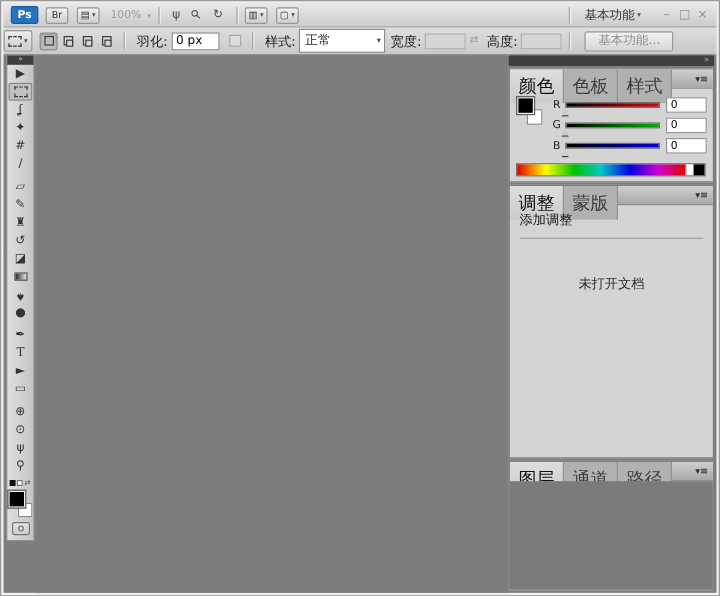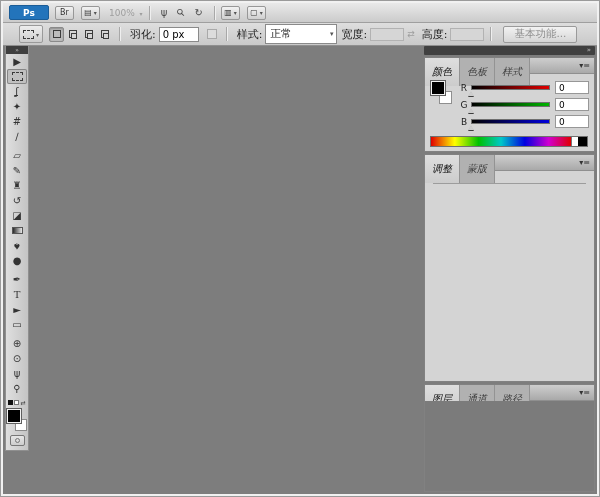--- a/index.html
+++ b/index.html
@@ -5,21 +5,21 @@
   * { box-sizing: border-box; margin: 0; padding: 0; }
   html,body { width:600px; height:497px; overflow:hidden; }
   body { font-family:"DejaVu Sans","Liberation Sans",sans-serif; font-size:11px; color:#222; }
 
   .window{ width:600px; height:497px; border:1px solid #9a9a9a; background:#d2d2d2;
            box-shadow: inset 0 0 0 2px #f1f1f1; padding:2px; display:flex; flex-direction:column; }
 
   
   .titlebar{ height:20px; flex:0 0 20px; display:flex; align-items:center;
              background:linear-gradient(#e9e9e9,#cbcbcb); border-bottom:1px solid #9f9f9f; padding:0 4px; }
-  .ps-logo{ width:40px;height:15px;border-radius:2px;background:#2374bb;border:1px solid #1a5c97;
+  .ps-logo{ width:23px;height:15px;border-radius:2px;background:#2374bb;border:1px solid #1a5c97;
             color:#fff;font-weight:bold;font-size:9px;display:flex;align-items:center;justify-content:center;margin:0 6px 0 2px;}
   .mini-btn{ height:14px;min-width:19px;padding:0 0;border:1px solid #979797;border-radius:2px;
              background:linear-gradient(#f2f2f2,#cfcfcf);font-size:8px;color:#333;
              display:flex;align-items:center;justify-content:center;margin-right:7px;}
   .tb-icon{ font-size:10px;color:#4a4a4a;margin:0 5px;display:inline-flex;align-items:center;}
   .tb-icon .rot{ display:inline-block; transform:rotate(-45deg);}
   .dd-arrow{ font-size:6px;color:#555;margin-left:2px;}
   .grayed{ color:#9e9e9e; }
   .vsep{ width:1px;height:14px;background:#a8a8a8;box-shadow:1px 0 0 #efefef;margin:0 6px;}
   .tb-right{ margin-left:auto; display:flex; align-items:center;}
@@ -27,21 +27,21 @@
   .winctl{ display:flex;align-items:center;margin-left:8px;}
   .winctl span{ width:15px;text-align:center;color:#8e8e8e;font-size:10px;cursor:default;}
 
   
   .menubar{ height:20px; flex:0 0 20px; display:flex; align-items:center;
             background:#d6d6d6; border-bottom:1px solid #b5b5b5; padding-left:4px;}
   .menu-item{ padding:2px 7px; font-size:11px; color:#1d1d1d; }
 
   
   .optionsbar{ height:23px; flex:0 0 23px; display:flex; align-items:center;
-               background:linear-gradient(#dedede,#c9c9c9); border-bottom:1px solid #8f8f8f; padding:0 16px;}
+               background:linear-gradient(#dedede,#c9c9c9); border-bottom:1px solid #8f8f8f; padding:0 0;}
   .preset-btn{ height:18px;padding:0 3px;border:1px solid #9a9a9a;border-radius:2px;
                background:linear-gradient(#ededed,#cdcdcd);display:flex;align-items:center;margin-right:6px;}
   .marquee-glyph{ width:11px;height:9px;border:1px dashed #3a3a3a;display:inline-block;}
   .mode-btn{ width:15px;height:15px;border:1px solid transparent;border-radius:2px;
              display:flex;align-items:center;justify-content:center;position:relative;margin-right:1px;}
   .mode-btn.pressed{ background:#bdbdbd;border-color:#8a8a8a;box-shadow:inset 0 1px 2px rgba(0,0,0,.25);}
   .sq{ width:8px;height:8px;border:1px solid #3c3c3c;display:inline-block;}
   .sq2{ position:absolute;width:6px;height:6px;border:1px solid #3c3c3c;background:#d5d5d5;right:2px;bottom:2px;}
   .opt-label{ font-size:11px;color:#1d1d1d;margin:0 3px 0 4px;}
   .opt-input{ width:40px;height:15px;border:1px solid #8a8a8a;background:#fff;font-size:10px;
@@ -83,22 +83,22 @@
   
   .canvas{ flex:1; background:#7d7d7d; }
 
   
   .dock{ flex:0 0 171px; display:flex; flex-direction:column; margin:0 2px 2px 0; }
   .dock-collapse{ height:9px;background:#404040;border-radius:1px;color:#bdbdbd;font-size:7px;
                   line-height:9px;text-align:right;padding-right:4px;margin-bottom:2px;}
   .panel{ border:1px solid #818181; background:#d4d4d4; display:flex; flex-direction:column; margin-bottom:2px;}
   .tabbar{ height:16px;flex:0 0 16px;background:linear-gradient(#cecece,#a9a9a9);
            display:flex;align-items:stretch;border-bottom:1px solid #8f8f8f;}
-  .tab{ padding:14px 7px;font-size:10px;color:#3d3d3d;display:flex;align-items:center;
-        background:#b1b1b1;border-right:1px solid #939393;font-style:italic;}
+  .tab{ padding:14px 7px;font-size:15px;color:#3d3d3d;display:flex;align-items:center;
+        background:#b1b1b1;border-right:1px solid #939393;}
   .tab.active{ background:linear-gradient(#dedede,#cccccc);color:#101010;}
   .pmenu{ margin-left:auto;padding-right:4px;font-size:8px;color:#333;display:flex;align-items:center;}
 
   
   .color-content{ padding:5px 5px 4px 4px; }
   .color-top{ display:flex; }
   .cp-chips{ width:30px;height:32px;position:relative;flex:0 0 30px;}
   .cp-bg{ position:absolute;left:10px;top:12px;width:13px;height:13px;background:#fff;border:1px solid #8f8f8f;}
   .cp-fg{ position:absolute;left:2px;top:2px;width:14px;height:14px;background:#000;
           border:1px solid #f4f4f4;box-shadow:0 0 0 1px #606060;}
@@ -152,20 +152,32 @@
       </span>
     <span class="tb-icon">↻</span>
     <span class="vsep"></span>
     <div class="mini-btn">
       <span>▥</span>
       <span class="dd-arrow">▾</span>
     </div>
     <div class="mini-btn">
       <span>▢</span>
       <span class="dd-arrow">▾</span>
+    </div>
+    <div class="tb-right">
+      <span class="vsep"></span>
+      <span class="workspace">
+        <span>基本功能</span>
+        <span class="dd-arrow">▾</span>
+      </span>
+      <span class="winctl">
+        <span>–</span>
+        <span>□</span>
+        <span>×</span>
+      </span>
     </div>
   </div>
 
 
   <div class="optionsbar">
     <div class="preset-btn">
       <span class="marquee-glyph"></span>
       <span class="dd-arrow">▾</span>
     </div>
     <div class="mode-btn pressed">
@@ -341,21 +353,23 @@
         </div>
       </div>
 
       <div class="panel">
         <div class="tabbar">
           <span class="tab active">调整</span>
           <span class="tab">蒙版</span>
           <span class="pmenu">▾≡</span>
         </div>
         <div class="adj-content">
+          <div class="adj-title">添加调整</div>
           <hr class="adj-rule">
+          <div class="adj-empty">未打开文档</div>
         </div>
       </div>
 
       <div class="panel panel-layers">
         <div class="tabbar">
           <span class="tab active">图层</span>
           <span class="tab">通道</span>
           <span class="tab">路径</span>
           <span class="pmenu">▾≡</span>
         </div>

